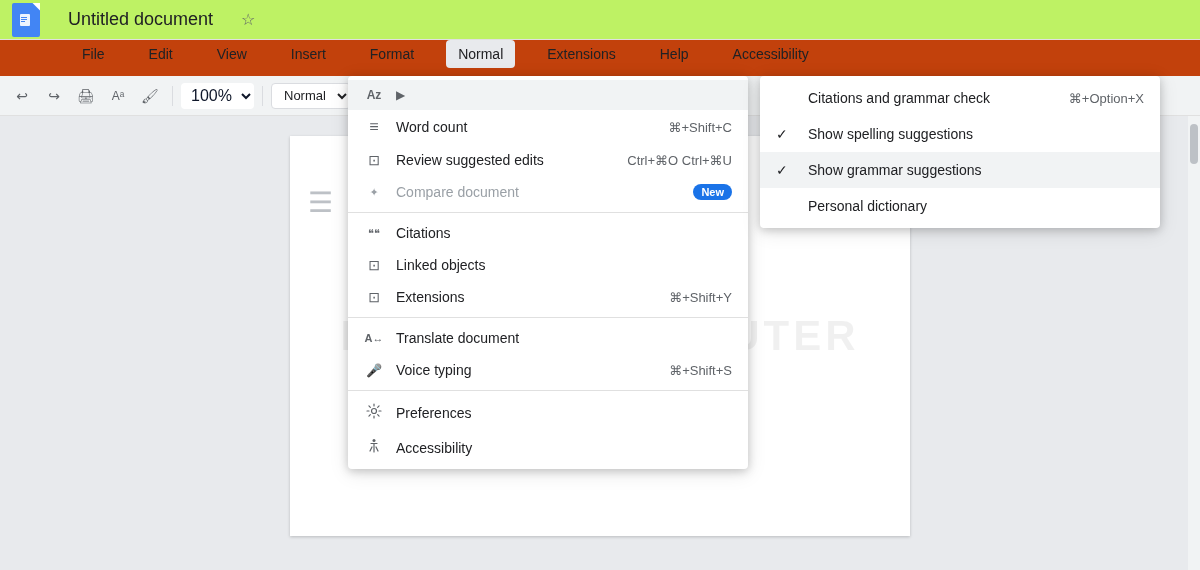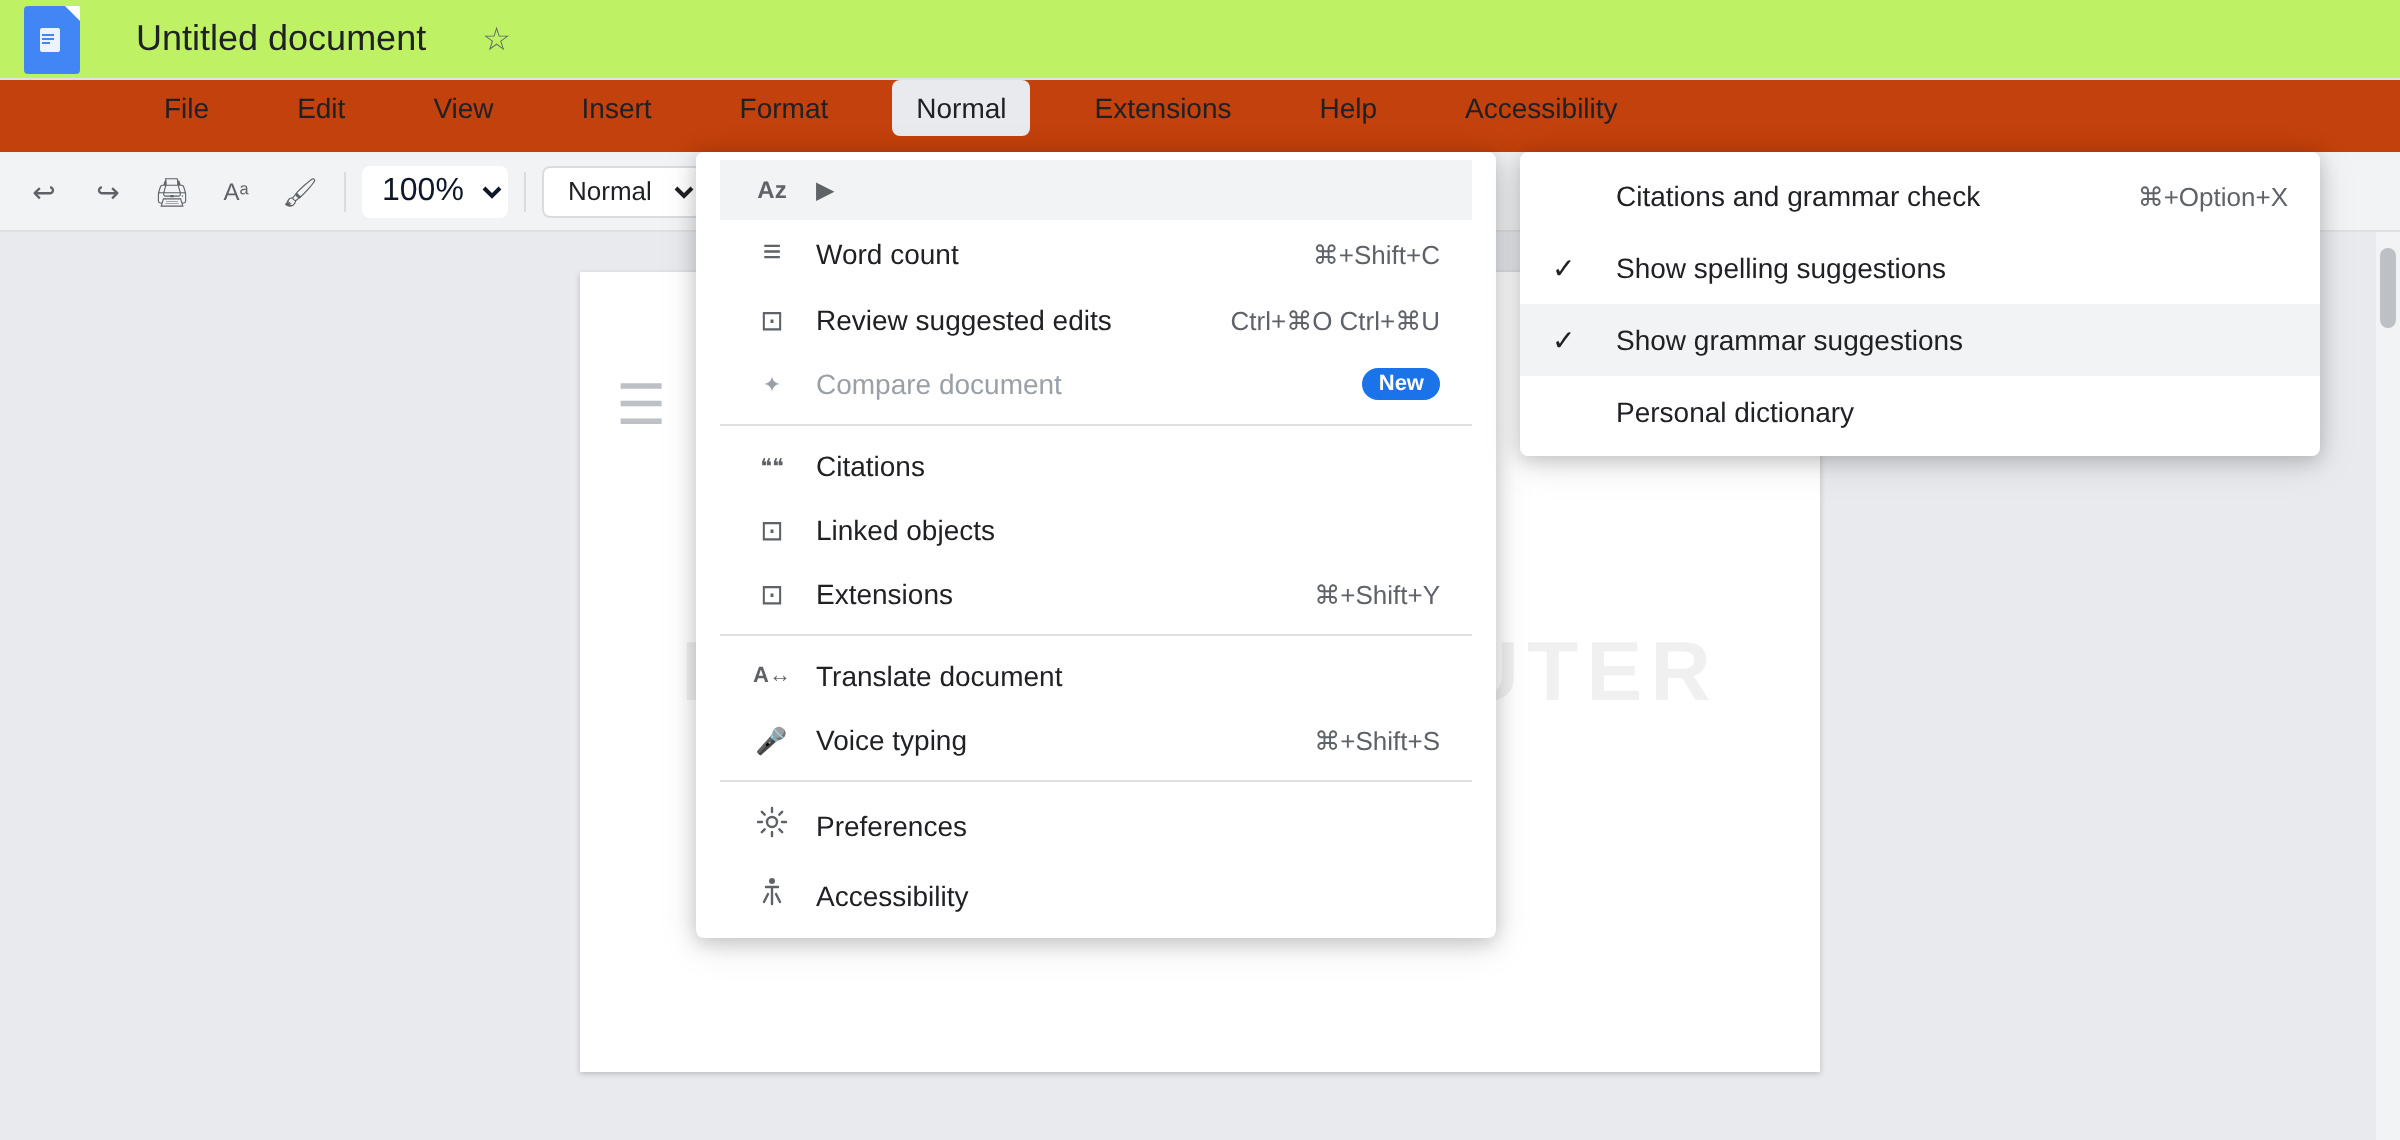--- a/index.html
+++ b/index.html
@@ -186,21 +186,21 @@
     
     .tools-menu {
       position: absolute;
       top: 76px;
       left: 348px;
       background: #fff;
       border-radius: 4px;
       box-shadow: 0 2px 10px rgba(0,0,0,0.2), 0 4px 20px rgba(0,0,0,0.1);
       width: 400px;
       z-index: 100;
-      padding: 4px 12px;
+      padding: 4px 0;
     }
     .menu-option {
       display: flex;
       align-items: center;
       padding: 8px 16px;
       font-size: 14px;
       color: #202124;
       cursor: pointer;
       gap: 12px;
       position: relative;

